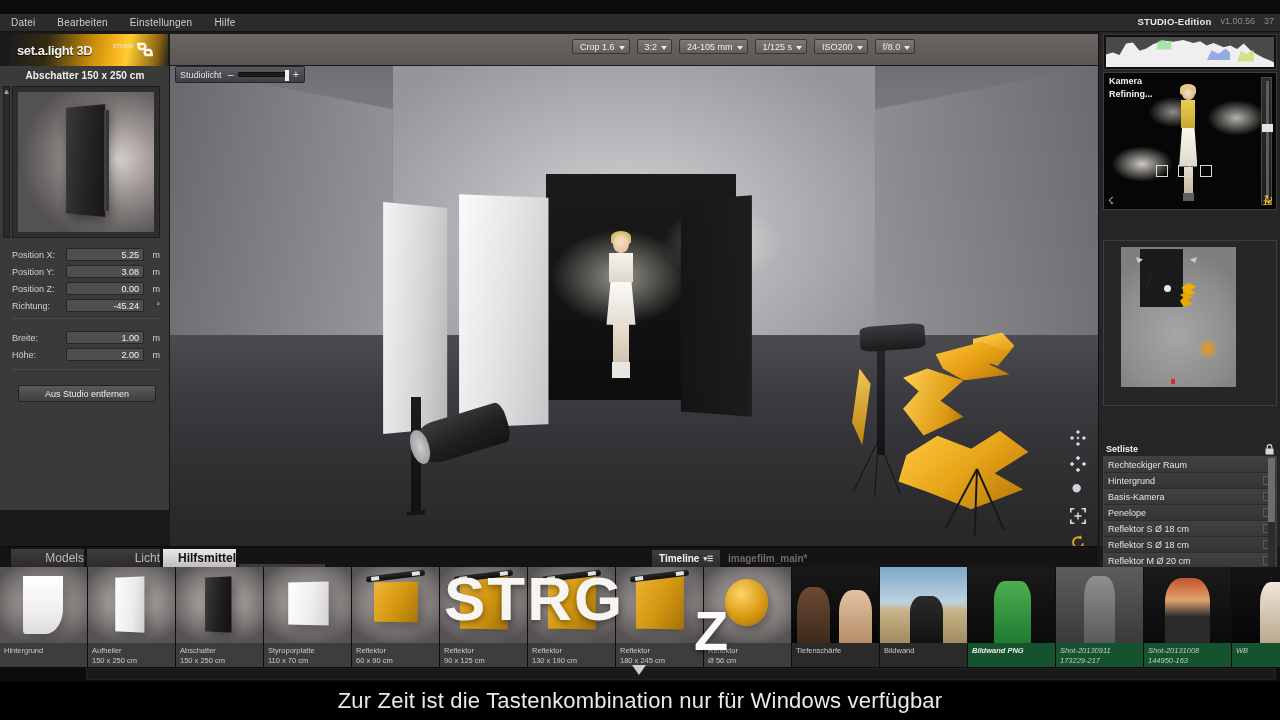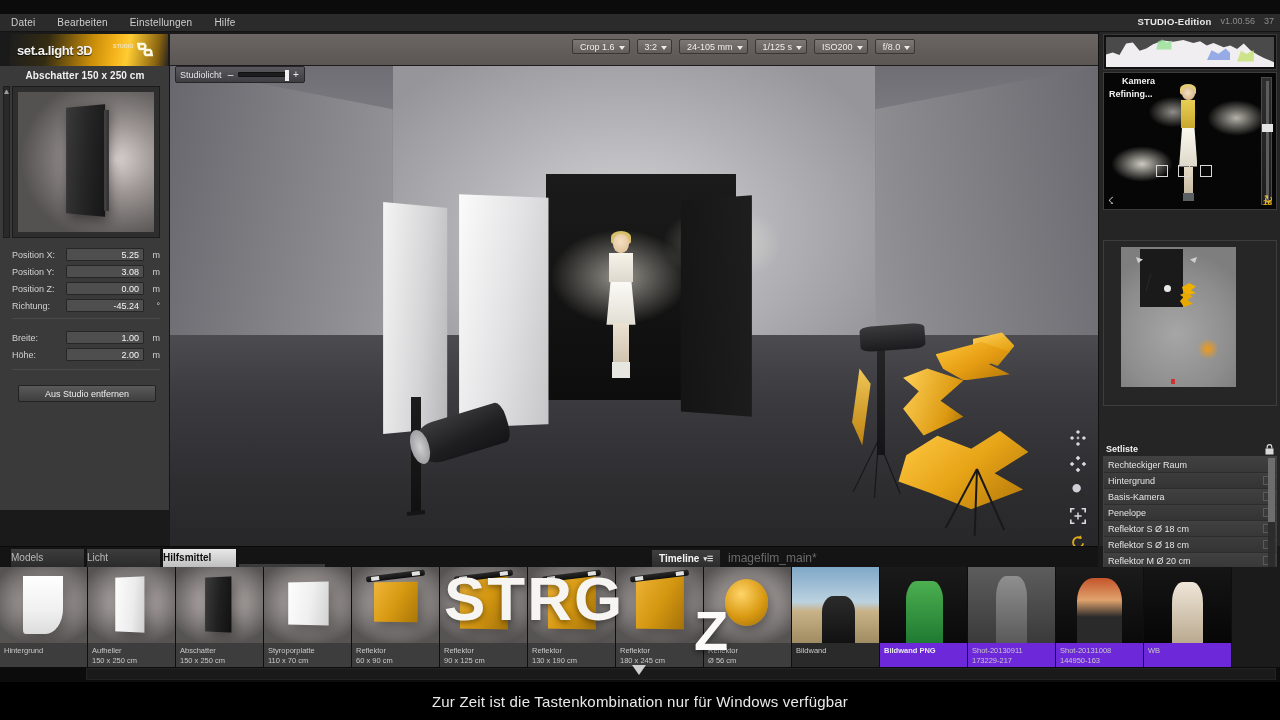--- a/index.html
+++ b/index.html
@@ -349,21 +349,21 @@
   .cp-model .hr { position:absolute; left:16%; top:-2%; width:68%; height:9%;
     background:#e5cd78; border-radius:50% 50% 24% 24%; }
   .cp-model .t { position:absolute; left:20%; top:12%; width:60%; height:24%;
     background: linear-gradient(#e8cf54,#c8a82c); }
   .cp-model .s { position:absolute; left:12%; top:36%; width:76%; height:34%;
     background: linear-gradient(#fbf8ee,#ddd8c8); clip-path: polygon(16% 0,84% 0,100% 100%,0 100%); }
   .cp-model .l { position:absolute; left:32%; top:70%; width:36%; height:24%;
     background: linear-gradient(#e7dcc8,#c5b8a0); }
   .cp-model .b { position:absolute; left:28%; bottom:0; width:44%; height:7%; background:#5a5f63; }
   .cp-focus { position:absolute; width:12px; height:12px; border:1px solid #d9d9d9; }
-  .cp-label1 { position:absolute; left:18px; top:3px; font-size:9px; font-weight:bold; color:#f2f2f2; }
+  .cp-label1 { position:absolute; left:5px; top:3px; font-size:9px; font-weight:bold; color:#f2f2f2; }
   .cp-label2 { position:absolute; left:5px; top:16px; font-size:9px; font-weight:bold; color:#f2f2f2; }
   .cp-slider { position:absolute; right:4px; top:4px; width:11px; height:128px;
     background: linear-gradient(#2e2e2e,#1d1d1d); border:1px solid #4a4a4a; }
   .cp-slider .bar { position:absolute; left:4px; top:3px; width:3px; height:122px; background:#5d5d5d; }
   .cp-slider .kn { position:absolute; left:0px; top:46px; width:11px; height:8px; background:#e4e4e4; }
   .cp-num { position:absolute; right:4px; bottom:2px; font-size:8px; font-weight:bold; color:#f0b400; }
   .cp-ico-l { position:absolute; left:4px; bottom:3px; font-size:10px; color:#dcdcdc; }
   .cp-ico-r { position:absolute; right:3px; bottom:3px; font-size:11px; color:#f0c43a; }
 
   .topview {
@@ -407,39 +407,39 @@
   .sl-scroll { position:absolute; right:1px; top:1px; width:7px; height:116px; background:#2c2c2c; }
   .sl-scroll .th { position:absolute; left:0; top:0; width:7px; height:64px; background:#6d6d6d; }
 
   
   .tabbar {
     position: absolute; left: 0; top: 546px; width: 1098px; height: 21px;
     background: #141414; border-top:1px solid #0a0a0a;
   }
   .tab {
     position: absolute; top: 2px; height: 19px;
-    font-size: 10px; color: #b9b9b9; line-height: 18px; text-align: left;
+    font-size: 12px; color: #b9b9b9; line-height: 18px; text-align: right;
     background: linear-gradient(#3c3c3c,#2a2a2a);
     border-left: 1px solid #121212; border-right: 1px solid #121212;
   }
   .tab.active {
     background: linear-gradient(#e8e8e8,#bdbdbd);
     color: #101010; font-weight: bold;
   }
   .timeline-tab {
     position: absolute; left: 651px; top: 2px; height: 19px; padding: 0 7px;
     background: linear-gradient(#3f3f3f,#2c2c2c);
     border: 1px solid #151515;
     font-size: 10px; font-weight: bold; color: #f4f4f4; line-height: 18px;
     display:flex; align-items:center; gap:4px;
   }
   .tl-caret { font-size: 7px; color: #e2e2e2; }
   .timeline-doc {
     position: absolute; left: 718px; top: 2px; height: 19px; padding: 0 10px;
-    font-size: 12px; color: #6b6b6b; line-height: 19px;
+    font-size: 10px; color: #6b6b6b; line-height: 19px; font-weight: bold;
   }
 
   
   .library {
     position: absolute; left: 0; top: 567px; width: 1280px; height: 100px;
     background: #1b1b1b; display: flex;
   }
   .lib-item {
     width: 88px; height: 100px; border-right: 1px solid #0e0e0e;
     background: #2d2d2d; position: relative; overflow: hidden;
@@ -453,21 +453,21 @@
   .lib-cap {
     position: absolute; left: 0; bottom: 0; width: 100%; height: 24px;
     padding: 3px 4px 0 4px;
     background: #3d3d3d;
   }
   .lib-cap .n1 { font-size: 7.5px; color: #c8c8c8; line-height: 10px; white-space:nowrap; overflow:hidden; }
   .lib-cap .n2 { font-size: 7.5px; color: #c8c8c8; line-height: 10px; white-space:nowrap; overflow:hidden; }
   .lib-item.dark .lib-thumb { background: #161616; }
   .lib-item.dark .lib-cap { background: #2a2a2a; }
   .lib-item.photo .lib-thumb { background: #0d0d0d; }
-  .lib-item.photo .lib-cap { background: #6d28d9; }
+  .lib-item.photo .lib-cap { background: #14532d; font-style: italic; }
   .lib-cap.bold .n1 { font-weight: bold; color: #eaeaea; }
 
   
   .sh-bg { position:absolute; left:26%; top:12%; width:46%; height:76%;
     background: linear-gradient(#ffffff,#f0f0f0 60%,#dcdcdc);
     border-radius: 0 0 44% 8%; box-shadow: 4px 5px 16px rgba(0,0,0,.4); }
   .sh-white { position:absolute; left:30%; top:13%; width:36%; height:72%;
     background: linear-gradient(96deg,#fdfdfd,#ececec 60%,#cfcfcf);
     transform: perspective(220px) rotateY(-20deg); box-shadow: 4px 5px 14px rgba(0,0,0,.42); }
   .sh-black { position:absolute; left:32%; top:13%; width:32%; height:72%;
@@ -528,21 +528,21 @@
     font-size: 56px; font-weight: bold; color: #fbfaf8;
     text-shadow: 0 2px 6px rgba(0,0,0,.45);
   }
 
   
   .caption {
     position: absolute; left: 0; bottom: 0; width: 1280px; height: 38px;
     background: #000; display:flex; align-items:center; justify-content:center;
   }
   .caption span {
-    font-size: 15px; color: #eaeaea; letter-spacing: .2px;
+    font-size: 22px; color: #eaeaea; letter-spacing: .2px;
     font-family: "Liberation Sans", sans-serif;
   }
 </style>
 </head>
 <body>
 
 <div id="app">
 
   <div class="titlebar"></div>
 
@@ -954,20 +954,31 @@
     <div class="lib-item">
       <div class="lib-thumb">
           <div class="sh-round"></div>
         </div>
       <div class="lib-cap">
         <div class="n1">Reflektor</div>
         <div class="n2">Ø 56 cm</div>
       </div>
     </div>
 
+    <div class="lib-item dark">
+      <div class="lib-thumb">
+        <div class="ph ph-a"></div>
+        <div class="ph-person pp-skin-d" style="left:6%; height:74%; border-radius:40% 40% 0 0;"></div>
+        <div class="ph-person pp-skin-l" style="left:54%; height:70%; border-radius:40% 40% 0 0;"></div>
+      </div>
+      <div class="lib-cap">
+        <div class="n1">Tiefenschärfe</div>
+        <div class="n2"></div>
+      </div>
+    </div>
 
     <div class="lib-item dark">
       <div class="lib-thumb">
         <div class="ph" style="background:linear-gradient(#7fa8c8 0%,#bcd2e0 46%,#c9b288 58%,#a08c62 100%)"></div>
         <div class="ph-person" style="left:34%; height:62%; background:linear-gradient(#2b2b2b,#111); border-radius:34% 34% 0 0;"></div>
       </div>
       <div class="lib-cap">
         <div class="n1">Bildwand</div>
         <div class="n2"></div>
       </div>

